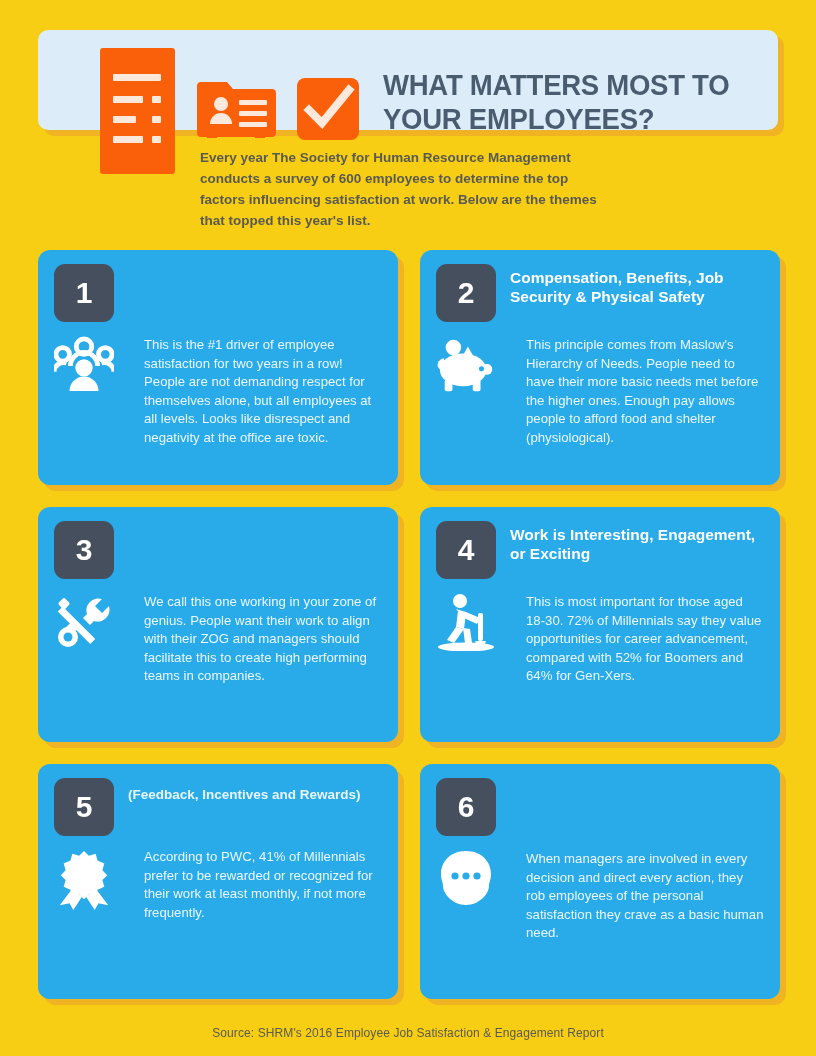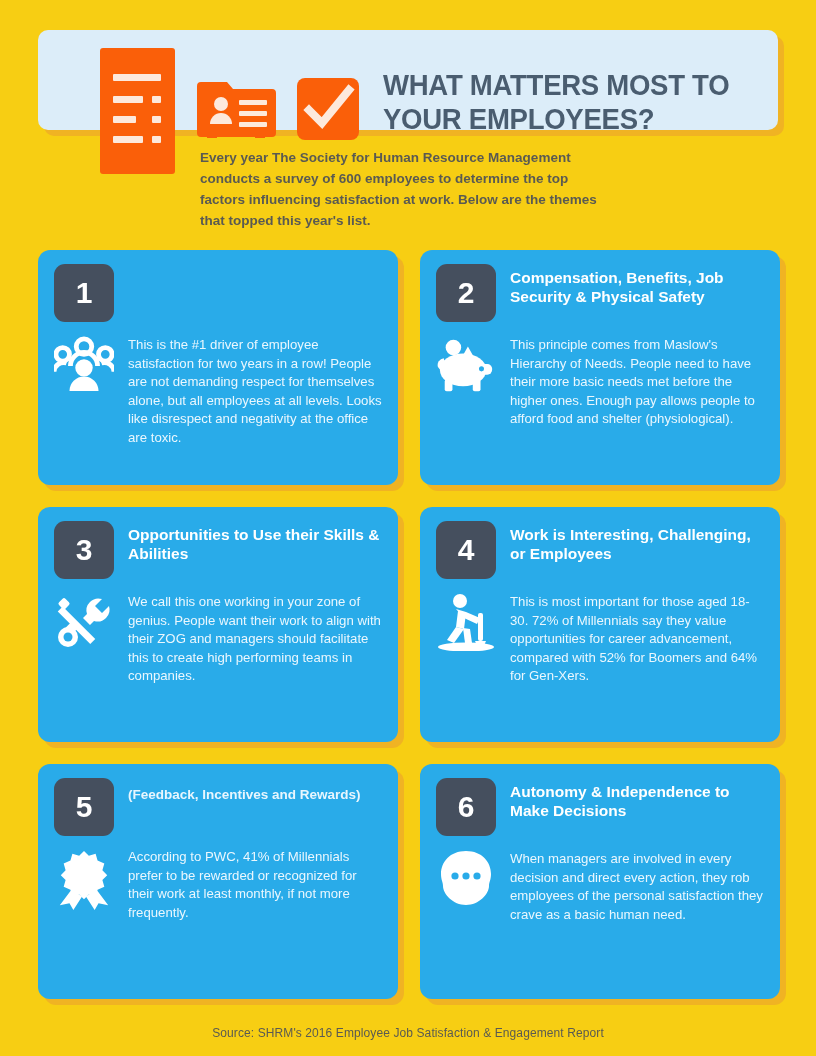--- a/index.html
+++ b/index.html
@@ -173,21 +173,21 @@
   }
   .card-subtitle {
     color: #E8F6FE;
     font-size: 13.5px;
     line-height: 19px;
     margin-top: 3px;
     font-weight: bold;
   }
   .card-body {
     display: flex;
-    gap: 14px;
+    gap: 30px;
     margin-top: 14px;
   }
   .card-icon {
     flex: 0 0 60px;
     width: 60px;
     height: 62px;
     display: flex;
     align-items: flex-start;
     justify-content: center;
   }
@@ -311,23 +311,20 @@
 
   </div>
 
   <div class="row">
 
     <div class="card-wrap">
       <div class="card-shadow"></div>
       <div class="card">
         <div class="card-head">
           <div class="badge">3</div>
-          <div class="head-text">
-            <div class="card-title">Opportunities to Use their Skills &amp; Abilities</div>
-          </div>
         </div>
         <div class="card-body">
           <div class="card-icon">
             <svg width="60" height="58" viewBox="0 0 60 58">
 
               <rect x="6" y="6" width="9" height="9" rx="2" fill="#fff" transform="rotate(45 10 10)"></rect>
               <rect x="6" y="14" width="46" height="7" fill="#fff" transform="rotate(45 8 17)"></rect>
 
               <path d="M48 6 a12 12 0 0 0 -15 15 l-4 4 l7 7 l4 -4 a12 12 0 0 0 15 -15 l-7 7 l-7 -7 z" fill="#fff"></path>
 
@@ -340,21 +337,21 @@
         </div>
       </div>
     </div>
 
     <div class="card-wrap">
       <div class="card-shadow"></div>
       <div class="card">
         <div class="card-head">
           <div class="badge">4</div>
           <div class="head-text">
-            <div class="card-title">Work is Interesting, Challenging, or Employees</div>
+            <div class="card-title">Work is Interesting, Engagement, or Exciting</div>
           </div>
         </div>
         <div class="card-body">
           <div class="card-icon">
             <svg width="60" height="58" viewBox="0 0 60 58">
               <circle cx="24" cy="8" r="7" fill="#fff"></circle>
               <path d="M20 16 l10 3 l14 6 l-3 6 l-13 -6 z" fill="#fff"></path>
               <path d="M22 18 l8 2 l-2 16 l-8 -2 z" fill="#fff"></path>
               <path d="M20 34 l8 2 l-10 14 l-7 -3 z" fill="#fff"></path>
               <path d="M27 35 l7 1 l2 14 l-7 0 z" fill="#fff"></path>
@@ -392,23 +389,20 @@
           <div class="card-desc">According to PWC, 41% of Millennials prefer to be rewarded or recognized for their work at least monthly, if not more frequently.</div>
         </div>
       </div>
     </div>
 
     <div class="card-wrap">
       <div class="card-shadow"></div>
       <div class="card">
         <div class="card-head">
           <div class="badge">6</div>
-          <div class="head-text">
-            <div class="card-title">Autonomy &amp; Independence to Make Decisions</div>
-          </div>
         </div>
         <div class="card-body">
           <div class="card-icon">
             <svg width="58" height="56" viewBox="0 0 58 56">
               <path d="M29 1 C13 1 4 12 4 24 C4 30 6 32 6 36 C6 44 16 55 29 55 C42 55 52 44 52 36 C52 32 54 30 54 24 C54 12 45 1 29 1 Z" fill="#fff"></path>
               <circle cx="18" cy="26" r="3.6" fill="#29ABE9"></circle>
               <circle cx="29" cy="26" r="3.6" fill="#29ABE9"></circle>
               <circle cx="40" cy="26" r="3.6" fill="#29ABE9"></circle>
             </svg>
           </div>

